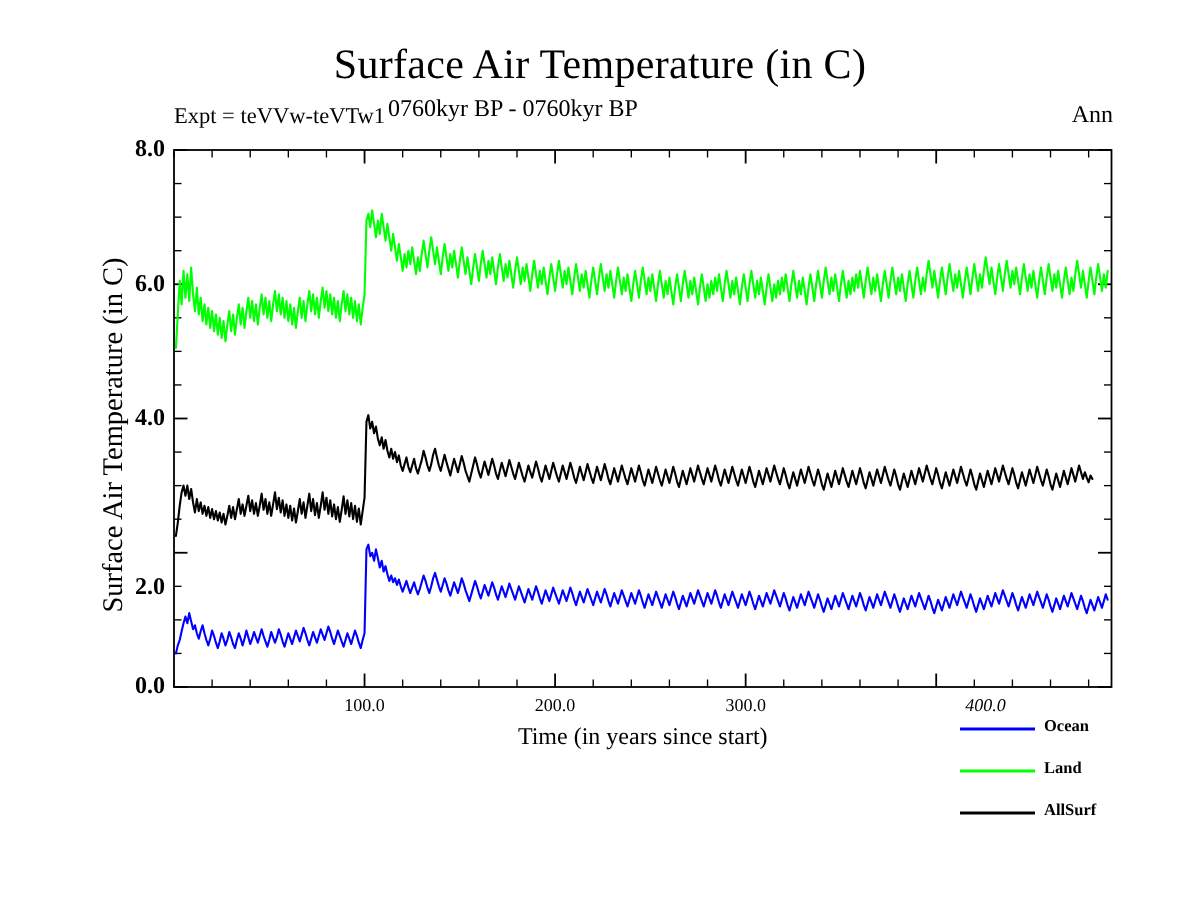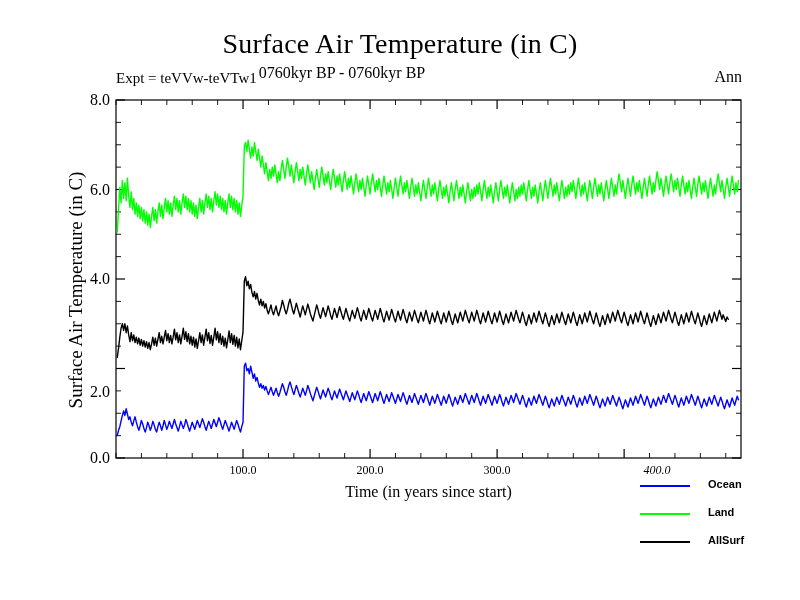--- a/index.html
+++ b/index.html
@@ -87,20 +87,21 @@
     margin-left: -35px;
     text-align: center;
     font-size: 12px;
   }
   #ytick-labels {
     position: absolute;
     left: 62px;
     top: 0;
     width: 48px;
     height: 512px;
+    font-weight: bold;
   }
   #xtick-labels {
     position: absolute;
     left: 0;
     top: 463px;
     width: 800px;
     height: 24px;
   }
   .legend {
     position: absolute;
@@ -116,24 +117,24 @@
     position: absolute;
     left: 0;
     top: 7px;
     width: 50px;
     height: 0;
     border-top-width: 2px;
     border-top-style: solid;
   }
   .legend-text {
     position: absolute;
-    left: 68px;
+    left: 56px;
     top: 0;
     font-size: 11px;
-    font-family: Liberation Sans, sans-serif;
+    font-family: Liberation Serif, serif;
     font-weight: bold;
   }
   svg { display: block; }
 </style>
 </head>
 <body>
 
 <div id="figure">
 
   <div class="title">Surface Air Temperature (in C)</div>

